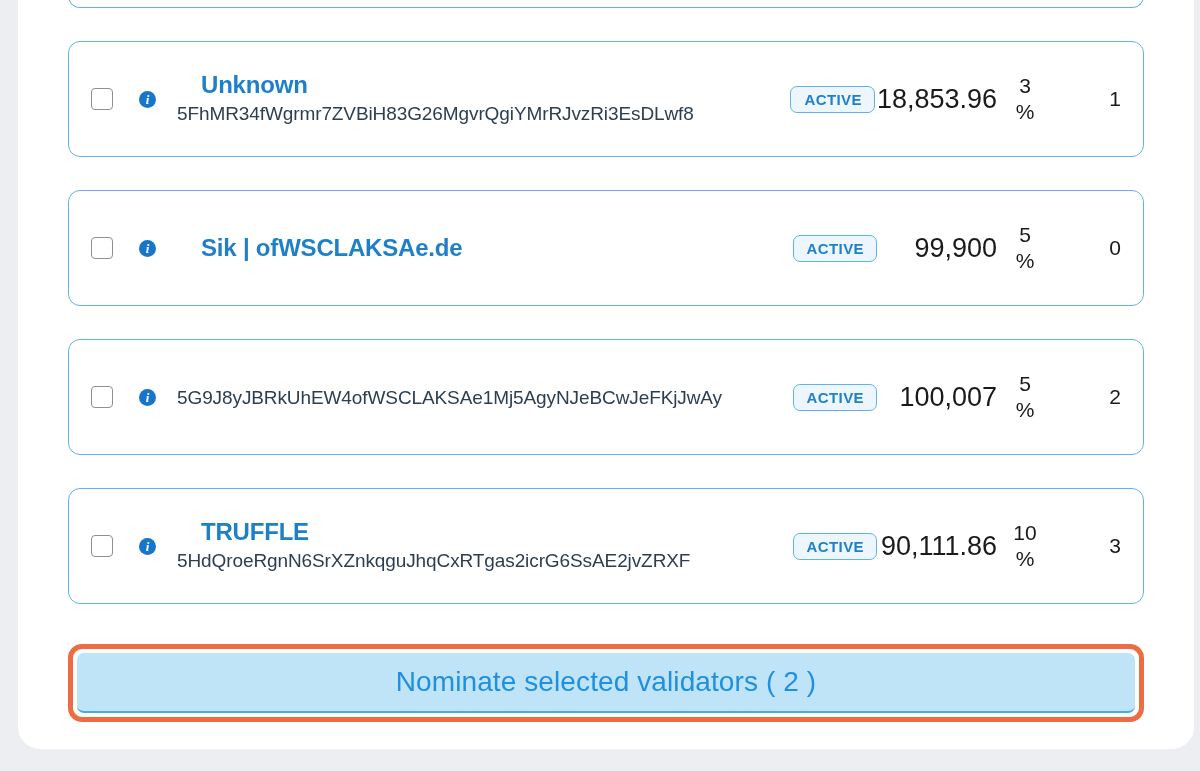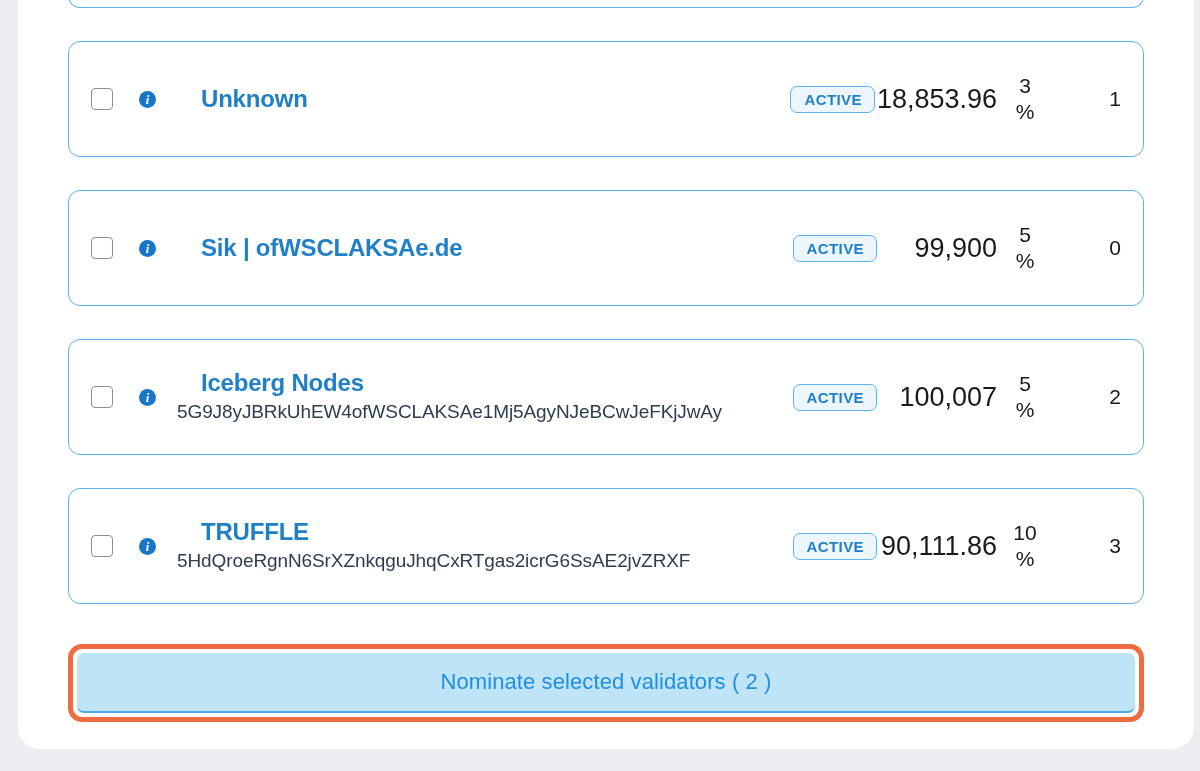--- a/index.html
+++ b/index.html
@@ -188,21 +188,21 @@
   .nominate-btn {
     display: block;
     width: 100%;
     height: 60px;
     background: #bfe4f8;
     border: none;
     border-bottom: 2px solid #4aa8e4;
     border-radius: 7px;
     color: #1f8fe0;
     font-family: "Liberation Sans", sans-serif;
-    font-size: 22px;
+    font-size: 28px;
     letter-spacing: 0.1px;
     cursor: pointer;
   }
 </style>
 </head>
 <body>
 
 <div id="app-root">
   <div id="panel">
     <div id="panel-inner">
@@ -212,20 +212,21 @@
       <div id="validator-list">
           <div class="validator-card">
             <div class="cell-check">
               <span class="checkbox"></span>
             </div>
             <div class="cell-info">
               <span class="info-icon">i</span>
             </div>
             <div class="cell-identity">
               <div class="v-name">Unknown</div>
+              <div class="v-address">5FhMR34fWgrmr7ZVBiH83G26MgvrQgiYMrRJvzRi3EsDLwf8</div>
             </div>
             <div class="cell-status">
               <span class="badge-active">ACTIVE</span>
             </div>
             <div class="cell-amount">18,853.96</div>
             <div class="cell-commission">3<br>%</div>
             <div class="cell-nominators">1</div>
           </div>
           <div class="validator-card">
             <div class="cell-check">
@@ -245,21 +246,20 @@
             <div class="cell-nominators">0</div>
           </div>
           <div class="validator-card">
             <div class="cell-check">
               <span class="checkbox"></span>
             </div>
             <div class="cell-info">
               <span class="info-icon">i</span>
             </div>
             <div class="cell-identity">
-              <div class="v-name">Iceberg Nodes</div>
               <div class="v-address">5G9J8yJBRkUhEW4ofWSCLAKSAe1Mj5AgyNJeBCwJeFKjJwAy</div>
             </div>
             <div class="cell-status">
               <span class="badge-active">ACTIVE</span>
             </div>
             <div class="cell-amount">100,007</div>
             <div class="cell-commission">5<br>%</div>
             <div class="cell-nominators">2</div>
           </div>
           <div class="validator-card">

